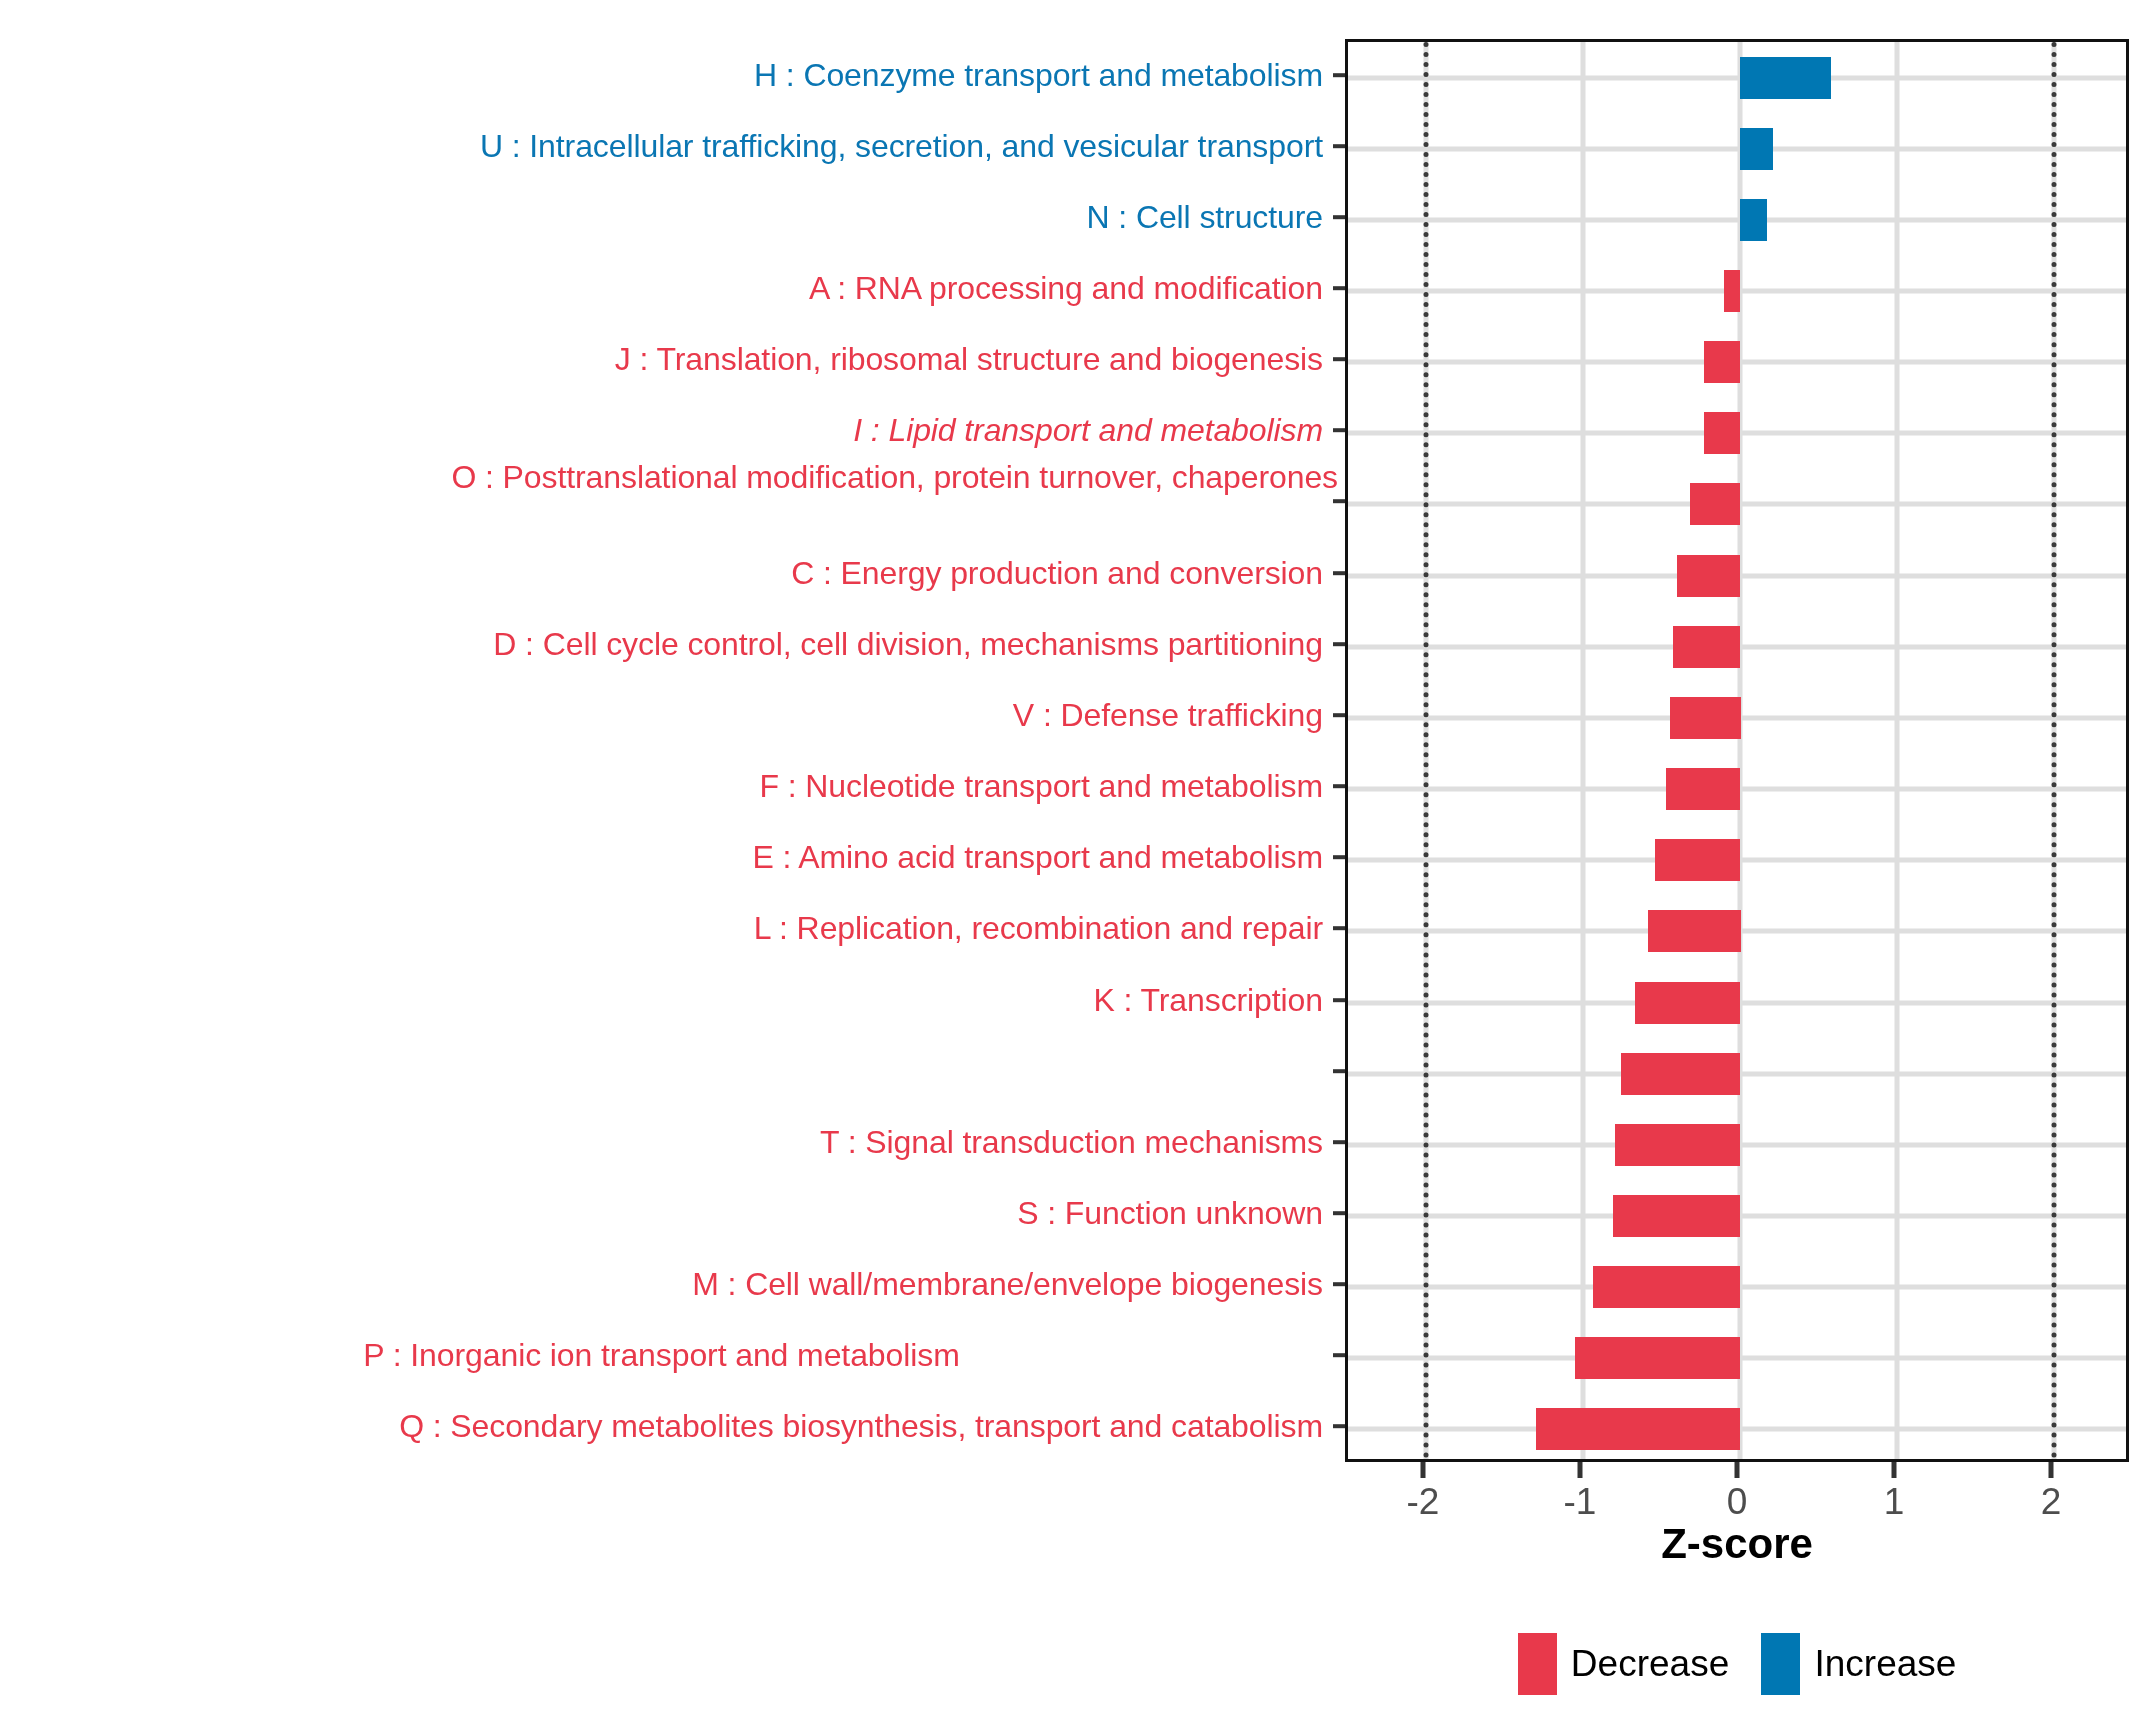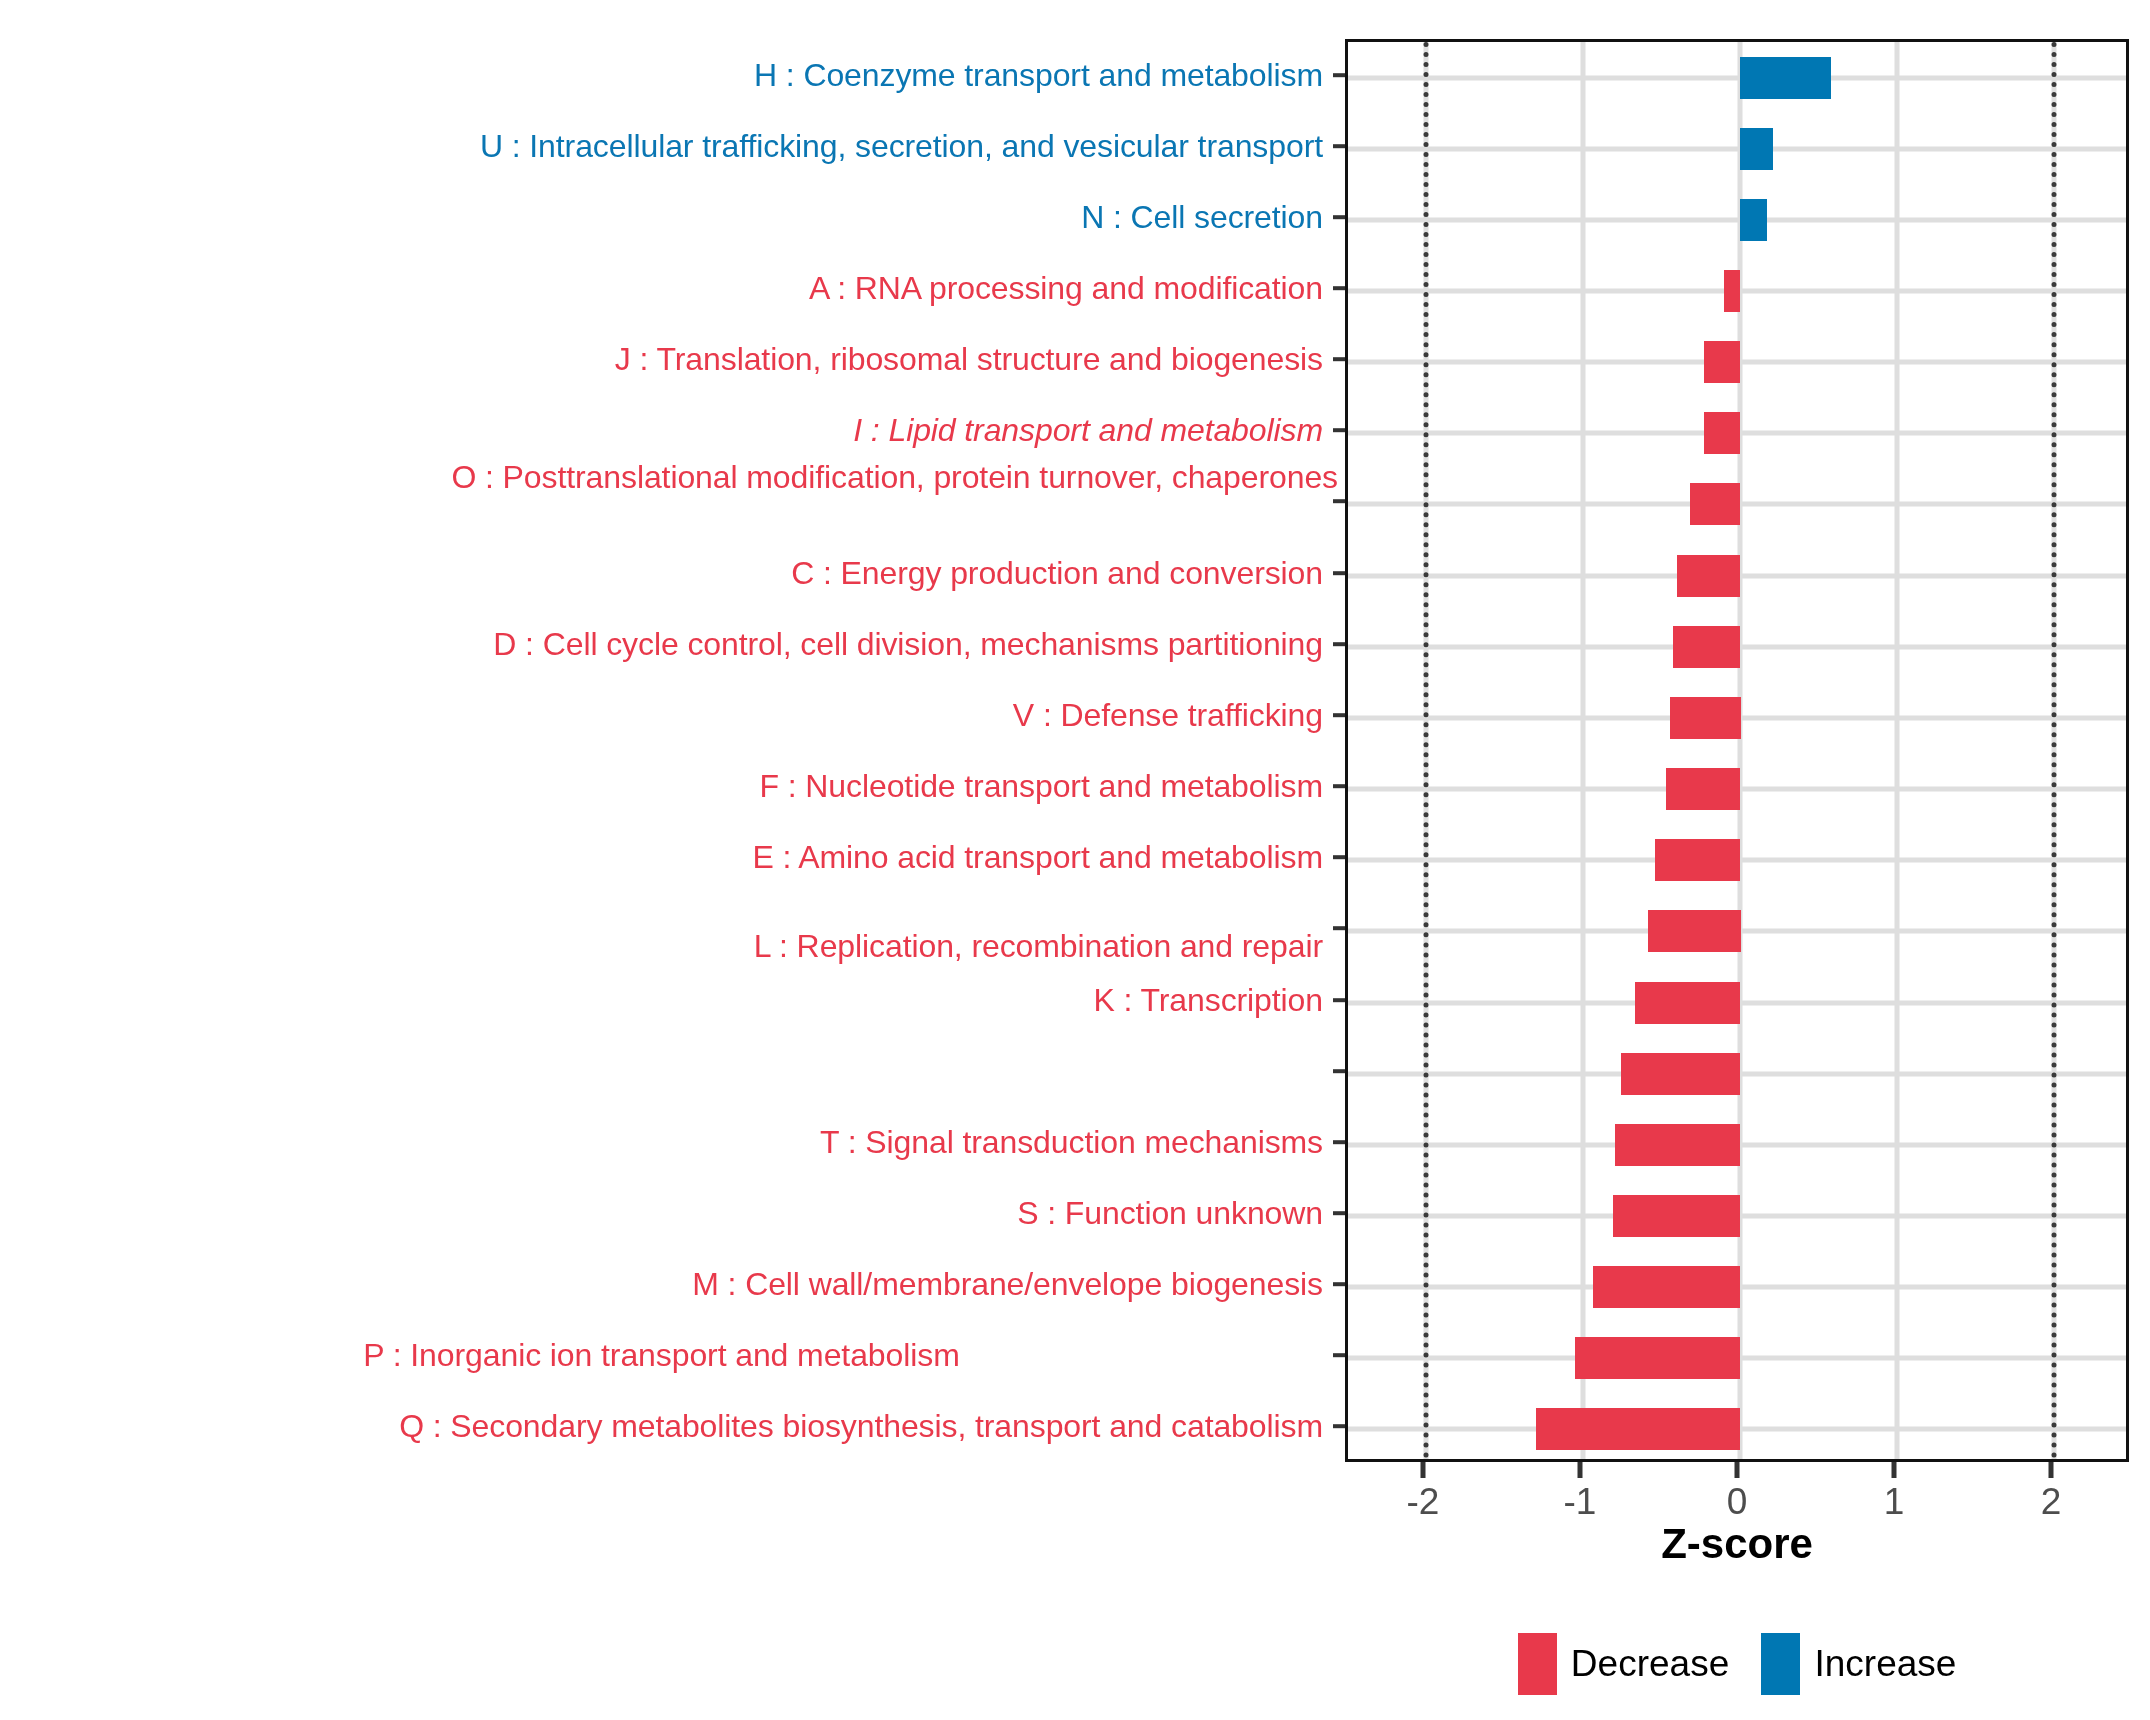--- a/index.html
+++ b/index.html
@@ -169,41 +169,41 @@
 </head>
 <body>
 
 <div id="figure">
 
   <div id="ylabels">
       <div class="ylabel-row inc" style="top: 36px;">H : Coenzyme transport and metabolism</div>
       <div class="ytick" style="top: 36px;"></div>
       <div class="ylabel-row inc" style="top: 107px;">U : Intracellular trafficking, secretion, and vesicular transport</div>
       <div class="ytick" style="top: 107px;"></div>
-      <div class="ylabel-row inc" style="top: 178px;">N : Cell secretion</div>
+      <div class="ylabel-row inc" style="top: 178px;">N : Cell structure</div>
       <div class="ytick" style="top: 178px;"></div>
       <div class="ylabel-row dec" style="top: 249px;">A : RNA processing and modification</div>
       <div class="ytick" style="top: 249px;"></div>
       <div class="ylabel-row dec" style="top: 320px;">J : Translation, ribosomal structure and biogenesis</div>
       <div class="ytick" style="top: 320px;"></div>
       <div class="ylabel-row dec" style="top: 391px; font-style: italic;">I : Lipid transport and metabolism</div>
       <div class="ytick" style="top: 391px;"></div>
       <div class="ylabel-row dec" style="top: 438px; padding-left: 15px;">O : Posttranslational modification, protein turnover, chaperones</div>
       <div class="ytick" style="top: 462px;"></div>
       <div class="ylabel-row dec" style="top: 534px;">C : Energy production and conversion</div>
       <div class="ytick" style="top: 534px;"></div>
       <div class="ylabel-row dec" style="top: 605px;">D : Cell cycle control, cell division, mechanisms partitioning</div>
       <div class="ytick" style="top: 605px;"></div>
       <div class="ylabel-row dec" style="top: 676px;">V : Defense trafficking</div>
       <div class="ytick" style="top: 676px;"></div>
       <div class="ylabel-row dec" style="top: 747px;">F : Nucleotide transport and metabolism</div>
       <div class="ytick" style="top: 747px;"></div>
       <div class="ylabel-row dec" style="top: 818px;">E : Amino acid transport and metabolism</div>
       <div class="ytick" style="top: 818px;"></div>
-      <div class="ylabel-row dec" style="top: 889px; margin-top: 18px;">L : Replication, recombination and repair</div>
+      <div class="ylabel-row dec" style="top: 889px;">L : Replication, recombination and repair</div>
       <div class="ytick" style="top: 889px;"></div>
       <div class="ylabel-row dec" style="top: 961px;">K : Transcription</div>
       <div class="ytick" style="top: 961px;"></div>
       <div class="ytick" style="top: 1032px;"></div>
       <div class="ylabel-row dec" style="top: 1103px;">T : Signal transduction mechanisms</div>
       <div class="ytick" style="top: 1103px;"></div>
       <div class="ylabel-row dec" style="top: 1174px;">S : Function unknown</div>
       <div class="ytick" style="top: 1174px;"></div>
       <div class="ylabel-row dec" style="top: 1245px;">M : Cell wall/membrane/envelope biogenesis</div>
       <div class="ytick" style="top: 1245px;"></div>

